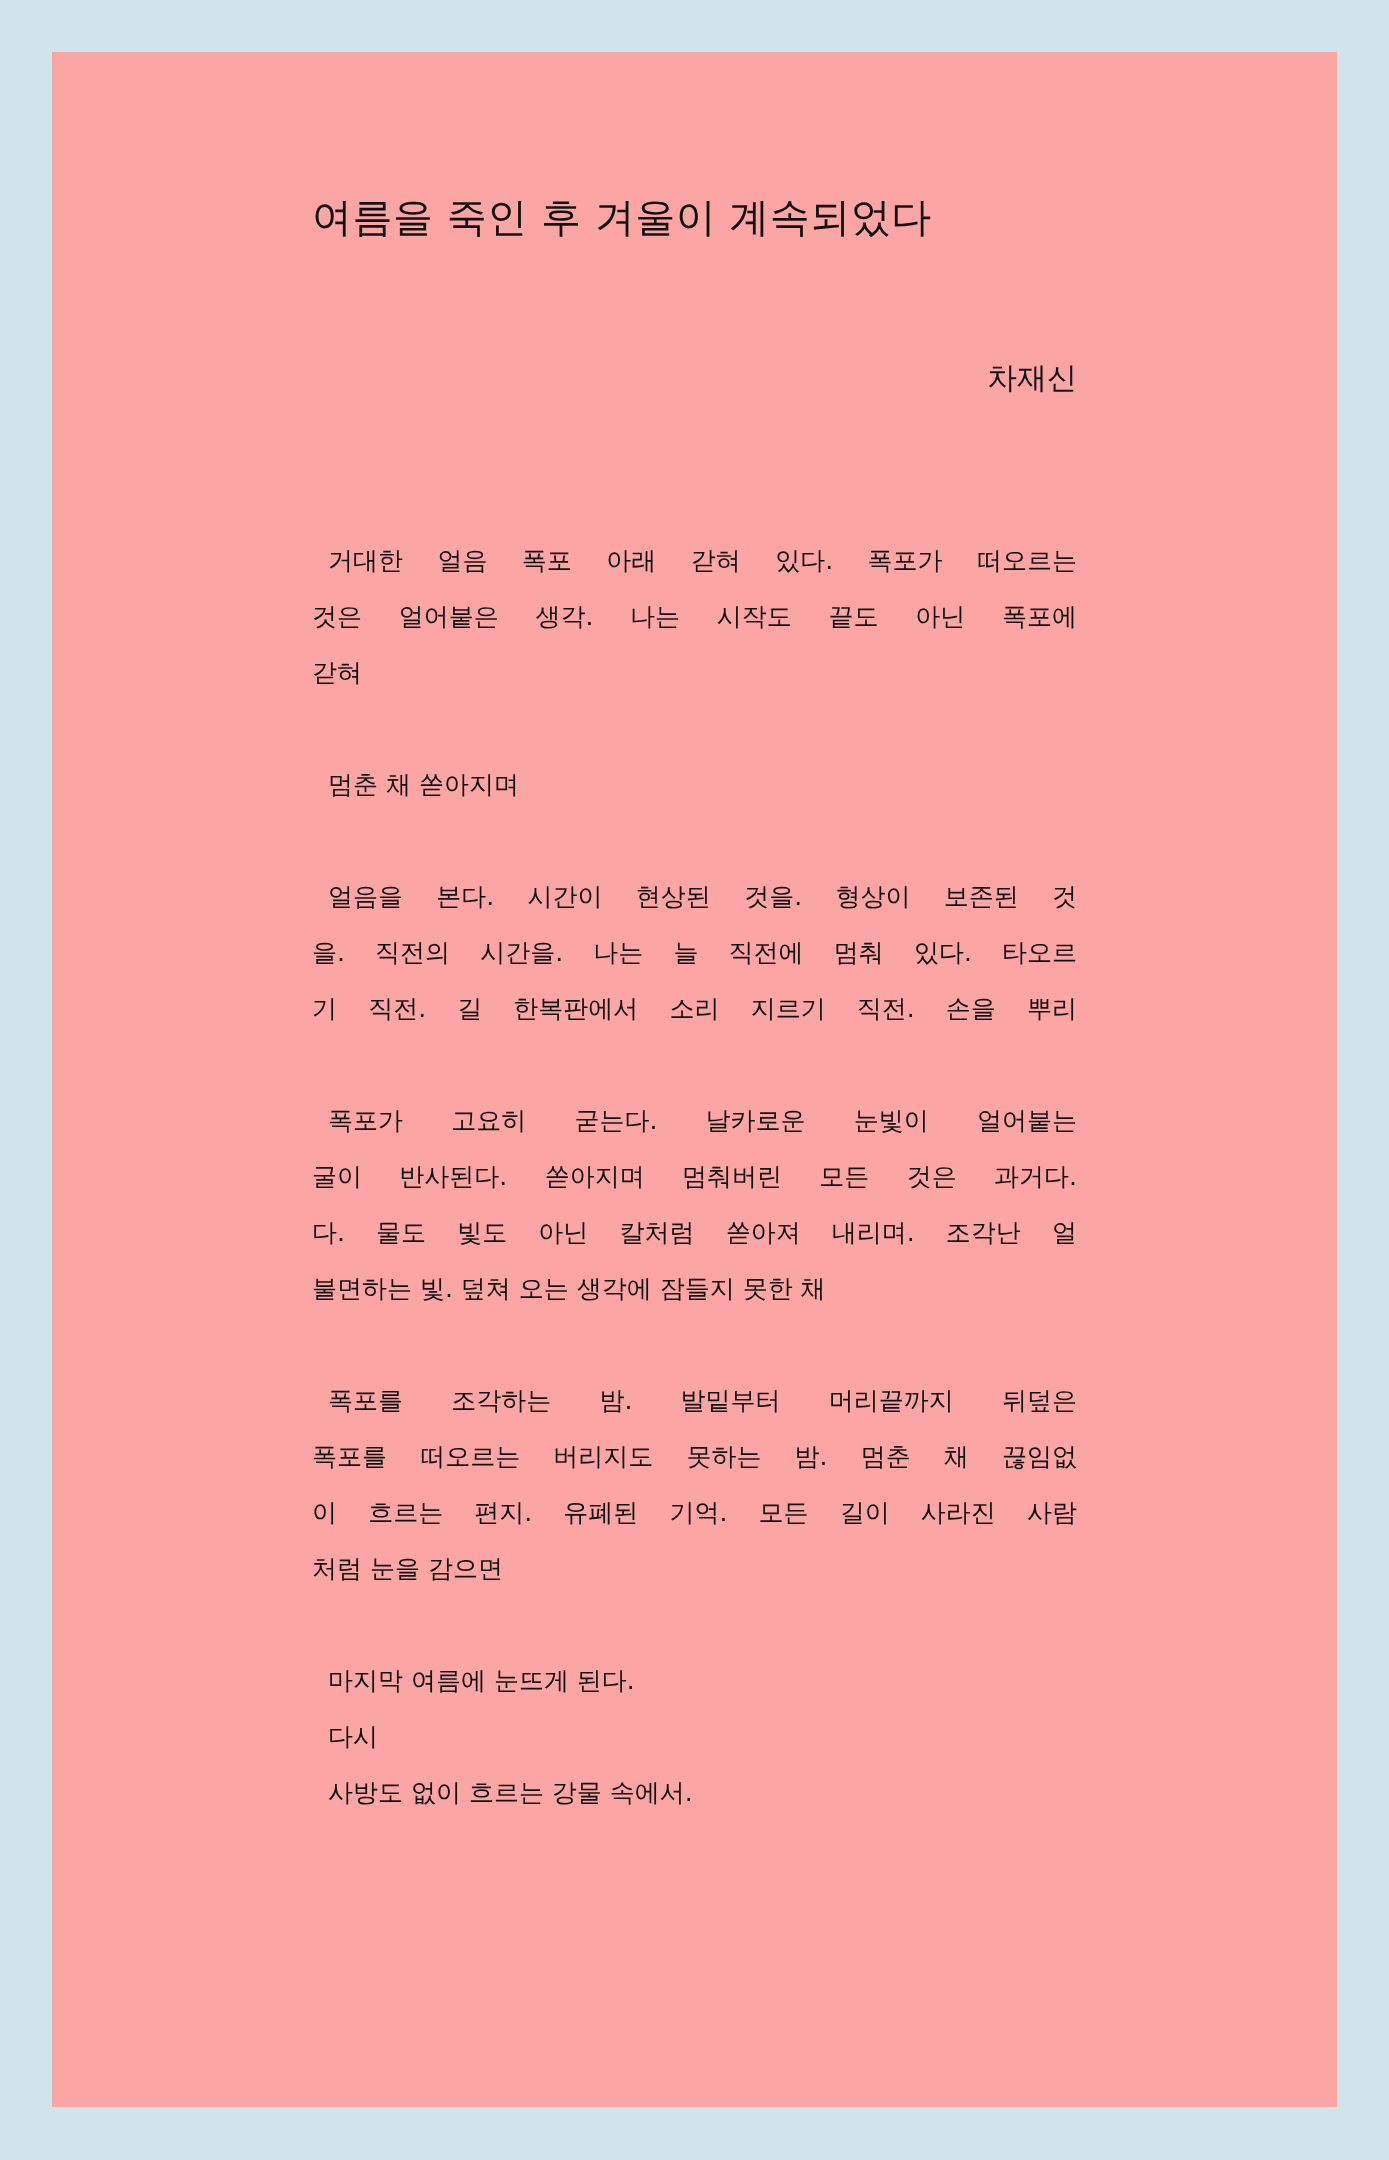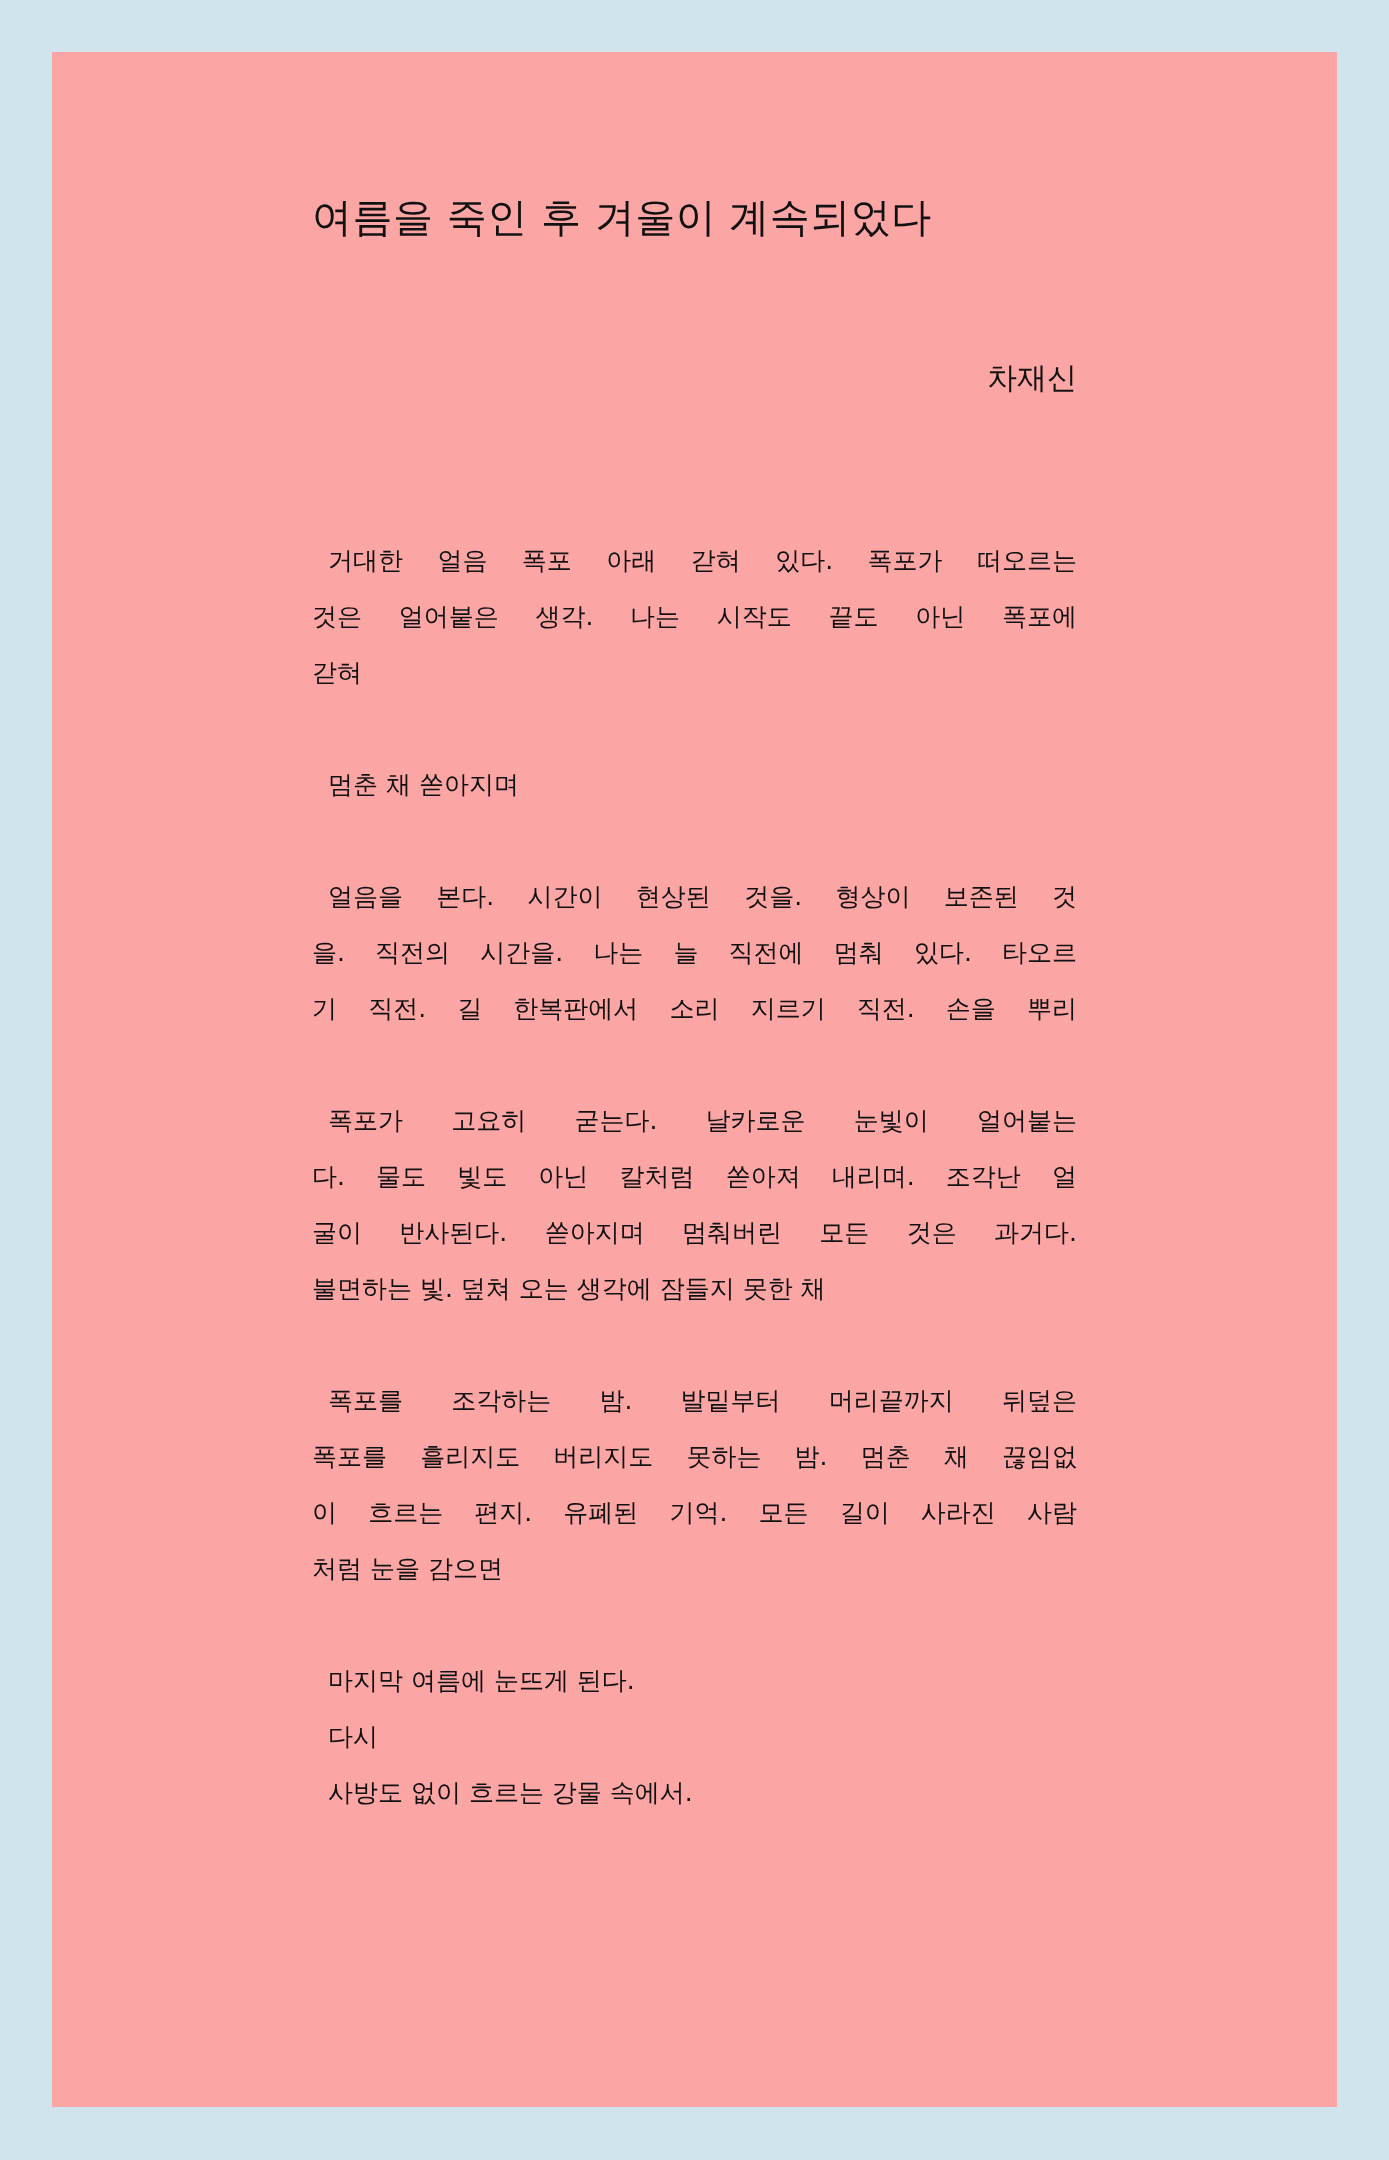--- a/index.html
+++ b/index.html
@@ -105,28 +105,28 @@
       </div>
 
       <p class="para">
         <span class="line indent"> 얼음을 본다. 시간이 현상된 것을. 형상이 보존된 것</span>
         <span class="line">을. 직전의 시간을. 나는 늘 직전에 멈춰 있다. 타오르</span>
         <span class="line">기 직전. 길 한복판에서 소리 지르기 직전. 손을 뿌리</span>
       </p>
 
       <p class="para">
         <span class="line indent"> 폭포가 고요히 굳는다. 날카로운 눈빛이 얼어붙는</span>
+        <span class="line">굴이 반사된다. 쏟아지며 멈춰버린 모든 것은 과거다.</span>
         <span class="line">다. 물도 빛도 아닌 칼처럼 쏟아져 내리며. 조각난 얼</span>
-        <span class="line">굴이 반사된다. 쏟아지며 멈춰버린 모든 것은 과거다.</span>
         <span class="line last">불면하는 빛. 덮쳐 오는 생각에 잠들지 못한 채</span>
       </p>
 
       <p class="para">
         <span class="line indent"> 폭포를 조각하는 밤. 발밑부터 머리끝까지 뒤덮은</span>
-        <span class="line">폭포를 흘리지도 버리지도 못하는 밤. 멈춘 채 끊임없</span>
+        <span class="line">폭포를 떠오르는 버리지도 못하는 밤. 멈춘 채 끊임없</span>
         <span class="line">이 흐르는 편지. 유폐된 기억. 모든 길이 사라진 사람</span>
         <span class="line last">처럼 눈을 감으면</span>
       </p>
 
       <div class="stanza indent">
         <span class="line">마지막 여름에 눈뜨게 된다.</span>
         <span class="line">다시</span>
         <span class="line">사방도 없이 흐르는 강물 속에서.</span>
       </div>
 

